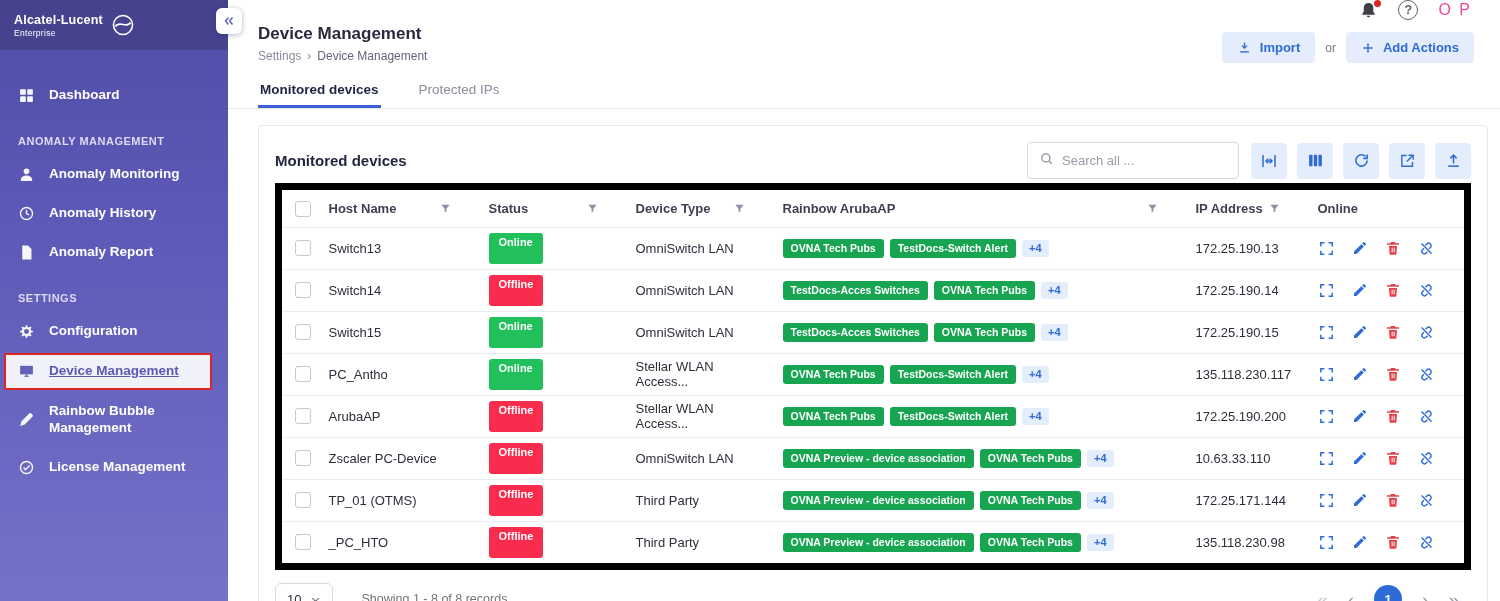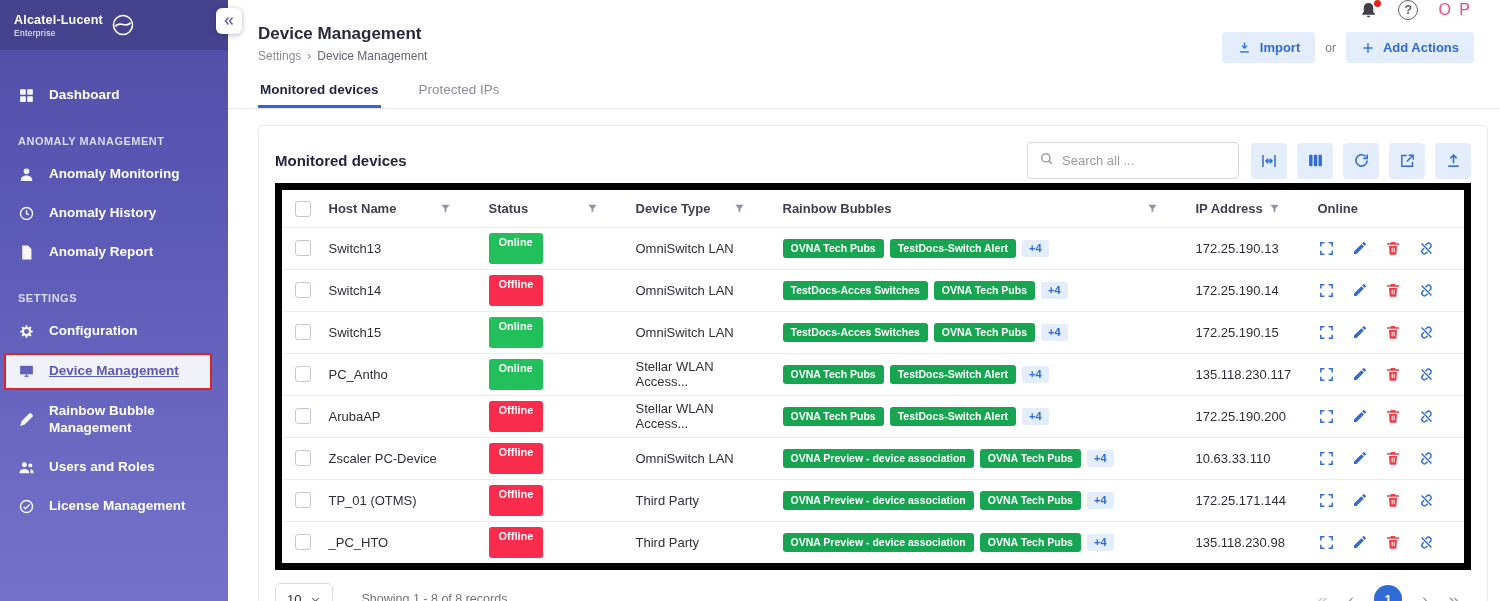--- a/index.html
+++ b/index.html
@@ -166,31 +166,20 @@
           </span>
           <span class="nav-label">Device Management</span>
         </div>
         <div class="nav-item">
           <span class="icon">
             <svg width="17" height="17" viewBox="0 0 24 24" fill="currentColor">
               <path d="M20.7 5.6l-2.3-2.3a1.6 1.6 0 0 0-2.2 0L5 14.5 3 21l6.5-2L20.7 7.8a1.6 1.6 0 0 0 0-2.2z"></path>
             </svg>
           </span>
           <span class="nav-label">Rainbow Bubble Management</span>
-        </div>
-        <div class="nav-item">
-          <span class="icon">
-            <svg width="17" height="17" viewBox="0 0 24 24" fill="currentColor">
-              <circle cx="9" cy="8" r="3.5"></circle>
-              <path d="M2 19.5c0-3.5 3-5.5 7-5.5s7 2 7 5.5v.5H2z"></path>
-              <circle cx="17.5" cy="9" r="2.8"></circle>
-              <path d="M17.5 14.3c2.7.4 4.5 2 4.5 4.7v1h-4.2"></path>
-            </svg>
-          </span>
-          <span class="nav-label">Users and Roles</span>
         </div>
         <div class="nav-item">
           <span class="icon">
             <svg width="17" height="17" viewBox="0 0 24 24" fill="none" stroke="currentColor" stroke-width="2">
               <circle cx="12" cy="12" r="8.5"></circle>
               <path d="M8 12.5l2.6 2.6L16.5 9"></path>
             </svg>
           </span>
           <span class="nav-label">License Management</span>
         </div>
@@ -350,21 +339,21 @@
                   <span class="th-label">Device Type</span>
                   <span class="filter">
                     <svg width="11" height="11" viewBox="0 0 24 24" fill="currentColor">
                       <path d="M3 4h18l-7 8.5V18l-4 2.5v-8L3 4z"></path>
                     </svg>
                   </span>
                 </div>
               </th>
               <th class="col-bubbles">
                 <div class="th-inner">
-                  <span class="th-label">Rainbow Bubbles</span>
+                  <span class="th-label">Rainbow ArubaAP</span>
                   <span class="filter">
                     <svg width="11" height="11" viewBox="0 0 24 24" fill="currentColor">
                       <path d="M3 4h18l-7 8.5V18l-4 2.5v-8L3 4z"></path>
                     </svg>
                   </span>
                 </div>
               </th>
               <th class="col-ip">
                 <div class="th-inner">
                   <span class="th-label">IP Address</span>

